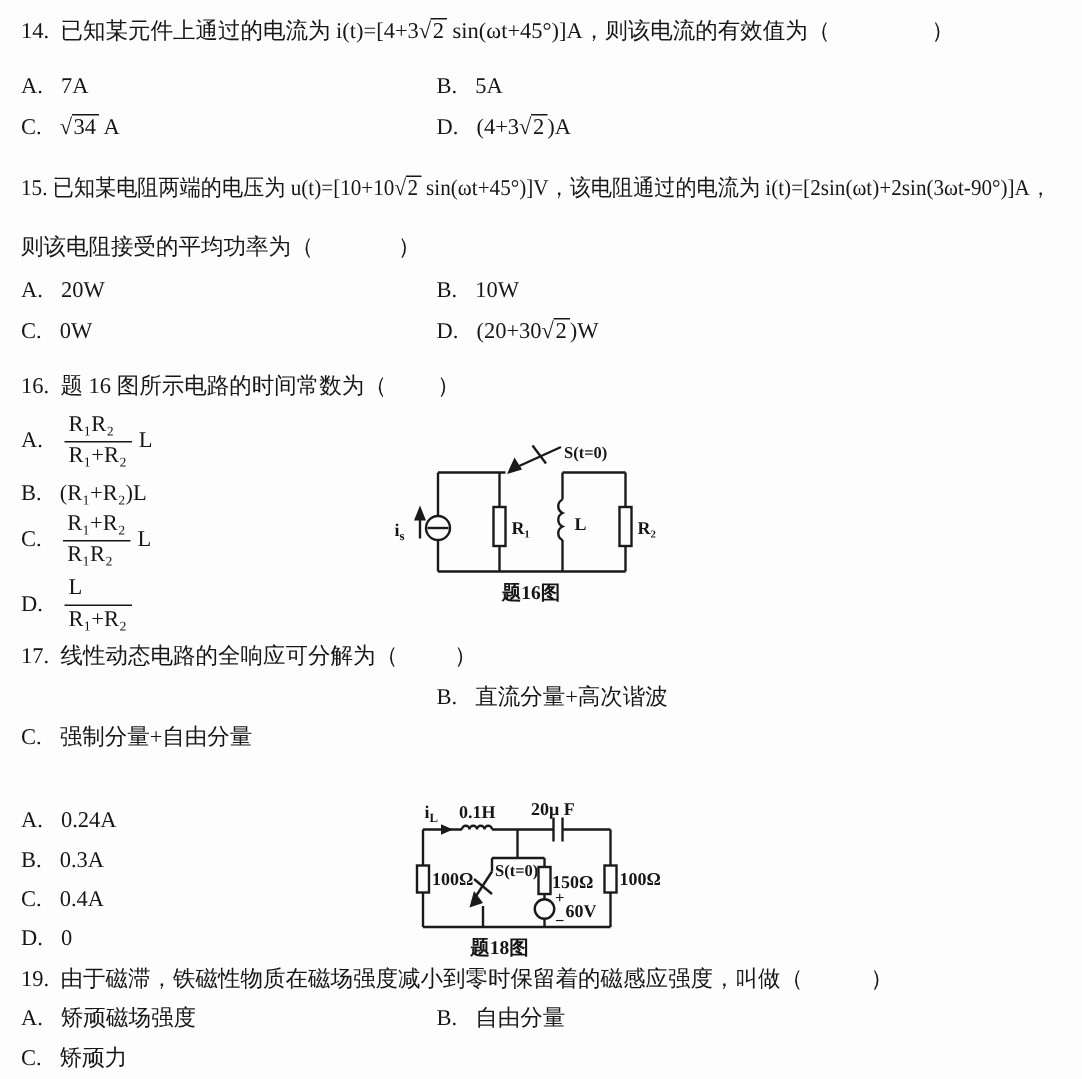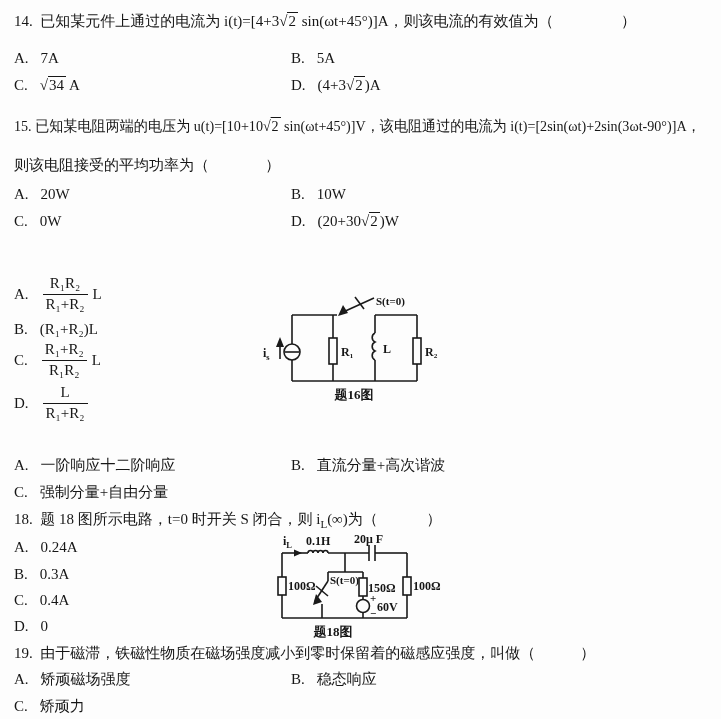--- a/index.html
+++ b/index.html
@@ -9,21 +9,21 @@
     background:#fdfdfd; color:#161616;
     font-family:"Liberation Serif","DejaVu Serif","DejaVu Sans",serif;
     font-size:15px;
   }
   .line{position:absolute; white-space:pre; line-height:17px;}
   .opt .lbl{margin-right:12px;}
   .radicand{border-top:1.3px solid #161616; padding:0 2px 0 1px;}
   .tight{transform:scaleX(.94); transform-origin:0 0;}
   .fracrow{display:flex; align-items:center; height:44px;}
   .fracrow .lbl{margin-right:14px;}
-  .frac{display:inline-block; text-align:center; line-height:1.18;}
+  .frac{display:inline-block; text-align:left; line-height:1.18;}
   .frac .num{display:block; border-bottom:1.2px solid #161616; padding:0 3px 1px 3px;}
   .frac .den{display:block; padding:1px 3px 0 3px;}
   .fsuffix{margin-left:5px;}
   svg{position:absolute; overflow:visible;}
   .wire{stroke:#1a1a1a; stroke-width:1.6; fill:none;}
   .ah{fill:#1a1a1a; stroke:none;}
   .ctext{fill:#161616; stroke:none; font-weight:bold; font-size:12px;
          font-family:"Liberation Serif","DejaVu Serif","DejaVu Sans",serif;}
   .ctext-sm{font-size:11px;}
   .ccap{font-size:13px;}
@@ -39,20 +39,21 @@
   <div class="line opt" style="left:14px;top:77px"><span class="lbl">C.</span><span>√</span><span class="radicand">34</span><span> A</span></div>
   <div class="line opt" style="left:291px;top:77px"><span class="lbl">D.</span><span>(4+3√</span><span class="radicand">2</span><span>)A</span></div>
 
   <div class="line tight" style="left:14px;top:118px"><span>15. 已知某电阻两端的电压为 u(t)=[10+10√</span><span class="radicand">2</span><span> sin(ωt+45°)]V，该电阻通过的电流为 i(t)=[2sin(ωt)+2sin(3ωt-90°)]A，</span></div>
   <div class="line" style="left:14px;top:157px"><span>则该电阻接受的平均功率为（               ）</span></div>
   <div class="line opt" style="left:14px;top:186px"><span class="lbl">A.</span><span>20W</span></div>
   <div class="line opt" style="left:291px;top:186px"><span class="lbl">B.</span><span>10W</span></div>
   <div class="line opt" style="left:14px;top:213px"><span class="lbl">C.</span><span>0W</span></div>
   <div class="line opt" style="left:291px;top:213px"><span class="lbl">D.</span><span>(20+30√</span><span class="radicand">2</span><span>)W</span></div>
 
+  <div class="line" style="left:14px;top:250px"><span>16.  题 16 图所示电路的时间常数为（         ）</span></div>
   <div class="line fracrow" style="left:14px;top:272px"><span class="lbl">A.</span><span class="frac"><span class="num">R₁R₂</span><span class="den">R₁+R₂</span></span><span class="fsuffix">L</span></div>
   <div class="line opt" style="left:14px;top:321px"><span class="lbl">B.</span><span>(R₁+R₂)L</span></div>
   <div class="line fracrow" style="left:14px;top:338px"><span class="lbl">C.</span><span class="frac"><span class="num">R₁+R₂</span><span class="den">R₁R₂</span></span><span class="fsuffix">L</span></div>
   <div class="line fracrow" style="left:14px;top:381px"><span class="lbl">D.</span><span class="frac"><span class="num">L</span><span class="den">R₁+R₂</span></span><span class="fsuffix"></span></div>
 
   <svg style="left:262px;top:286px" width="185" height="122" viewBox="0 0 185 122">
     <path class="wire" d="M30,29 H75"></path>
     <path class="wire" d="M113,29 H155"></path>
     <path class="wire" d="M79,27 L112,12"></path>
     <polygon class="ah" points="76,30 86,27 81,19"></polygon>
@@ -79,25 +80,24 @@
 
     <path class="wire" d="M155,29 V52"></path>
     <rect class="wire" x="151" y="52" width="8" height="26"></rect>
     <path class="wire" d="M155,78 V95"></path>
     <text class="ctext" x="163" y="70">R₂</text>
 
     <path class="wire" d="M30,95 H155"></path>
     <text class="ctext ccap" x="92" y="113" text-anchor="middle">题16图</text>
   </svg>
 
-  <div class="line opt" style="left:14px;top:457px"><span class="lbl">A.</span><span>一阶响应十二阶响应</span></div>
+  <div class="line" style="left:14px;top:430px"><span>17.  线性动态电路的全响应可分解为（          ）</span></div>
   <div class="line opt" style="left:291px;top:457px"><span class="lbl">B.</span><span>直流分量+高次谐波</span></div>
   <div class="line opt" style="left:14px;top:484px"><span class="lbl">C.</span><span>强制分量+自由分量</span></div>
 
-  <div class="line" style="left:14px;top:511px"><span>18.  题 18 图所示电路，t=0 时开关 S 闭合，则 i</span><sub style="font-size:11px">L</sub><span>(∞)为（             ）</span></div>
   <div class="line opt" style="left:14px;top:539px"><span class="lbl">A.</span><span>0.24A</span></div>
   <div class="line opt" style="left:14px;top:566px"><span class="lbl">B.</span><span>0.3A</span></div>
   <div class="line opt" style="left:14px;top:592px"><span class="lbl">C.</span><span>0.4A</span></div>
   <div class="line opt" style="left:14px;top:618px"><span class="lbl">D.</span><span>0</span></div>
 
   <svg style="left:270px;top:532px" width="185" height="112" viewBox="0 0 185 112">
     <path class="wire" d="M12,21 H38"></path>
     <polygon class="ah" points="32,21 24,17.5 24,24.5"></polygon>
     <text class="ctext" x="13" y="13"><tspan>i</tspan><tspan dy="3" font-size="8.5">L</tspan></text>
     <path class="wire" d="M38,21 a2.5,2.5 0 0 1 5,0 a2.5,2.5 0 0 1 5,0 a2.5,2.5 0 0 1 5,0 a2.5,2.5 0 0 1 5,0"></path>
@@ -136,16 +136,16 @@
     <rect class="wire" x="133" y="45" width="8" height="18"></rect>
     <path class="wire" d="M137,63 V86"></path>
     <text class="ctext" x="143" y="58">100Ω</text>
 
     <path class="wire" d="M12,86 H137"></path>
     <text class="ctext ccap" x="63" y="104" text-anchor="middle">题18图</text>
   </svg>
 
   <div class="line" style="left:14px;top:645px"><span>19.  由于磁滞，铁磁性物质在磁场强度减小到零时保留着的磁感应强度，叫做（            ）</span></div>
   <div class="line opt" style="left:14px;top:671px"><span class="lbl">A.</span><span>矫顽磁场强度</span></div>
-  <div class="line opt" style="left:291px;top:671px"><span class="lbl">B.</span><span>稳态响应</span></div>
+  <div class="line opt" style="left:291px;top:671px"><span class="lbl">B.</span><span>自由分量</span></div>
   <div class="line opt" style="left:14px;top:698px"><span class="lbl">C.</span><span>矫顽力</span></div>
 
 </div>
 
 </body></html>

